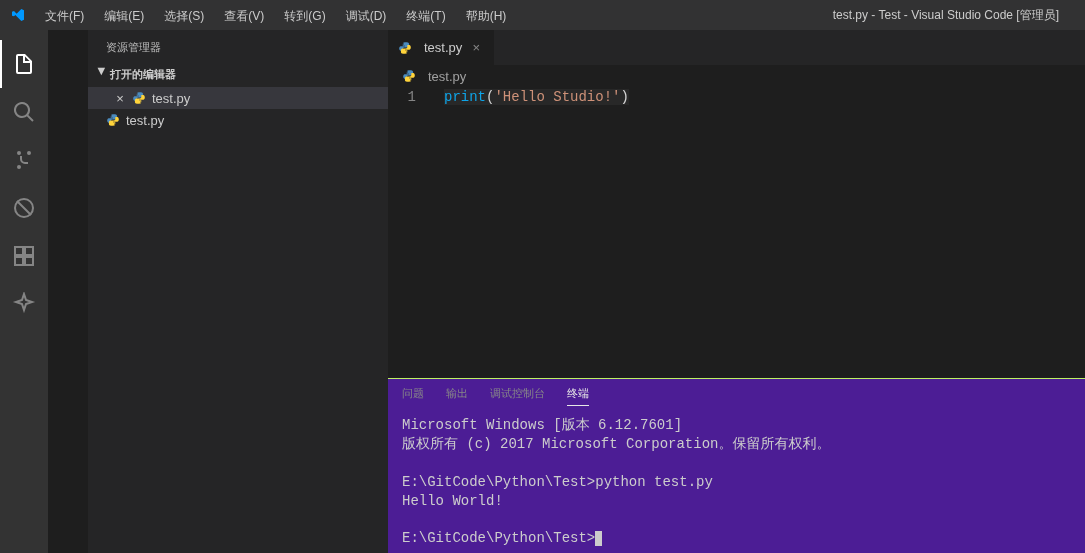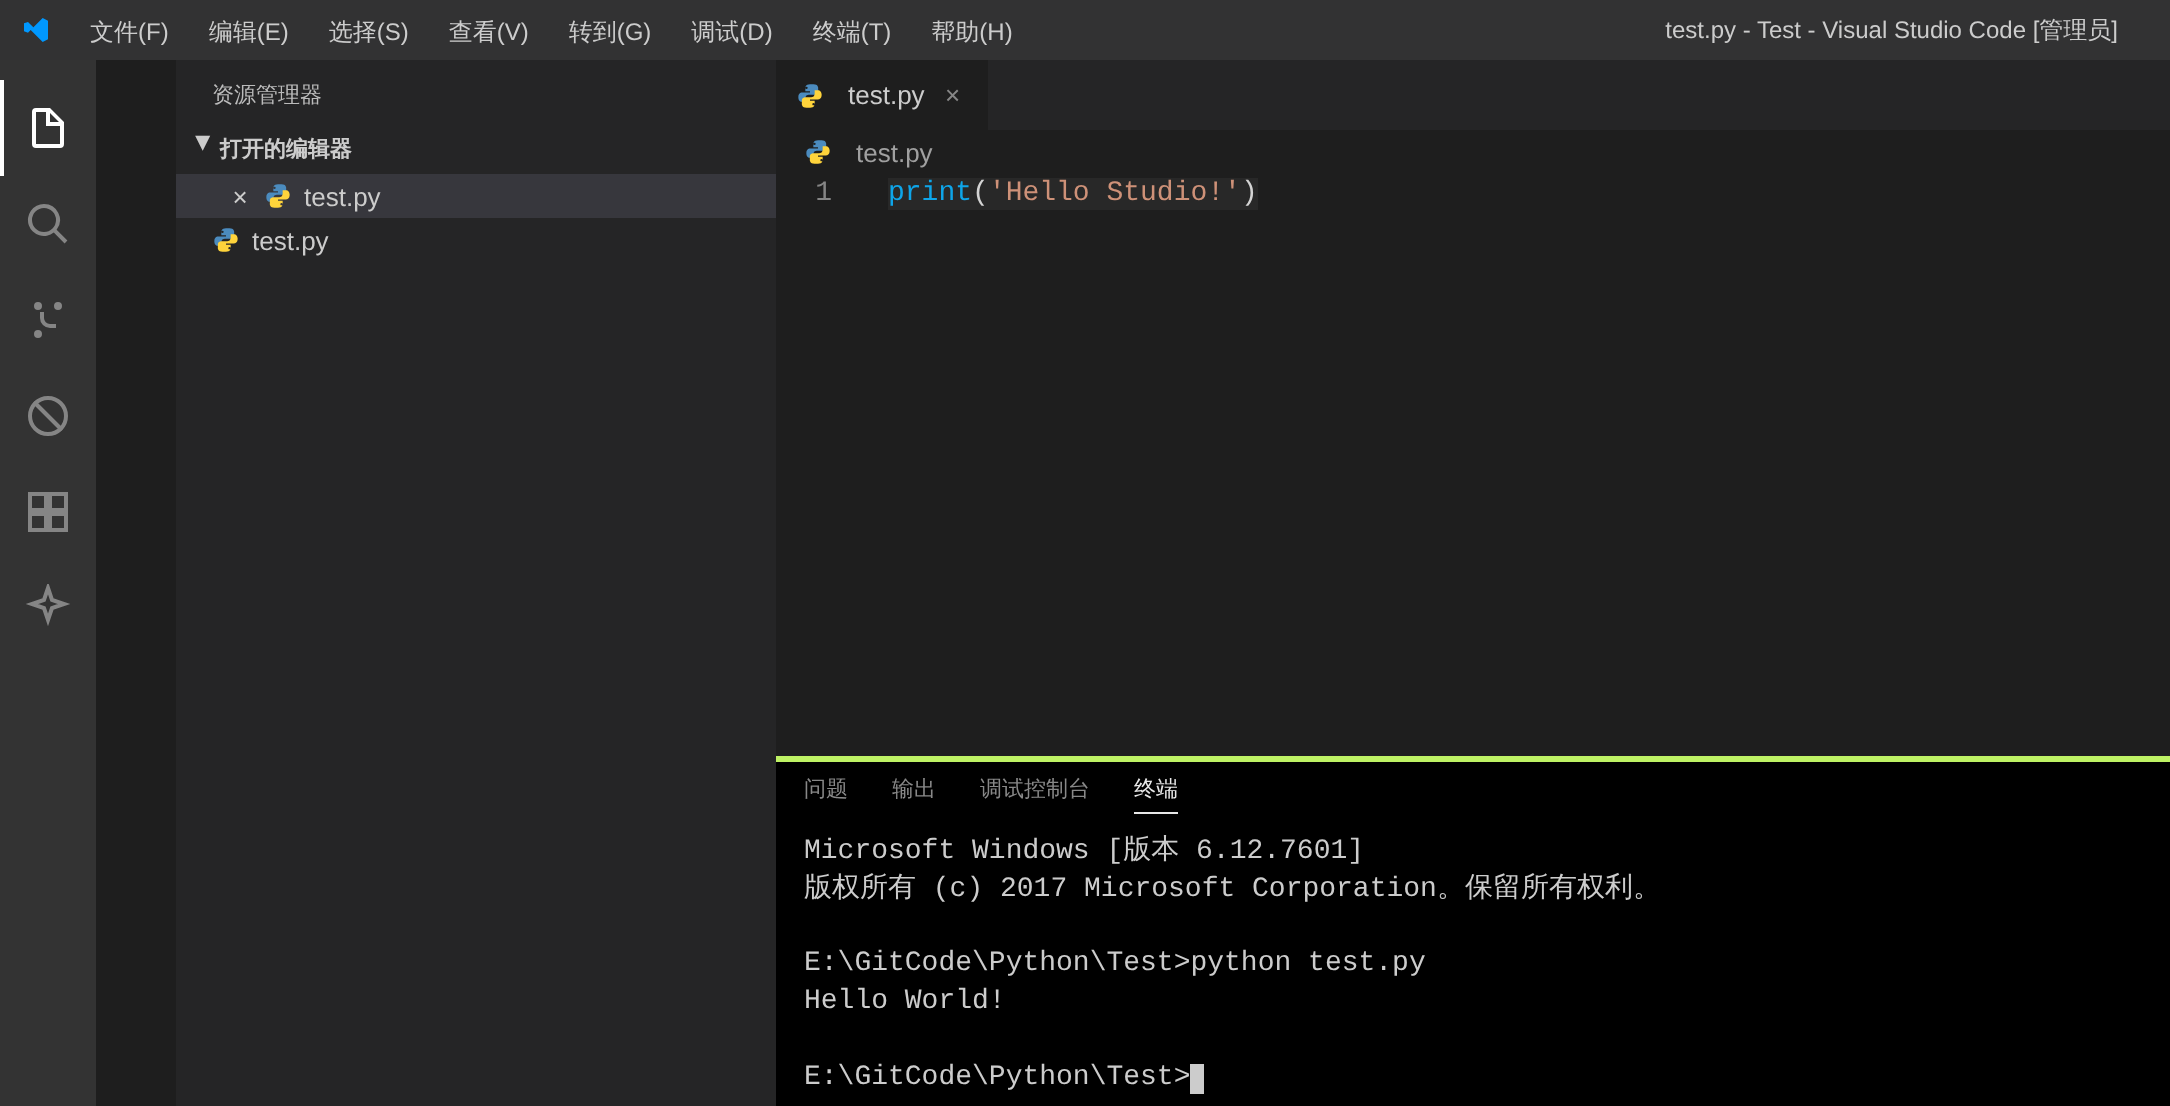--- a/index.html
+++ b/index.html
@@ -180,22 +180,22 @@
   padding-right: 20px;
   color: #858585;
 }
 .code-line { padding-left: 8px; }
 .tok-fn { color: #0ea5e9; }
 .tok-br { color: #d4d4d4; }
 .tok-str { color: #ce9178; }
 .line-hl { background: #282828; display: inline-block; }
 .panel {
   height: 175px;
-  background: #000000;
-  border-top: 3px solid #bef264;
+  background: #4c1d95;
+  border-top: 1px solid #bef264;
   display: flex;
   flex-direction: column;
 }
 .panel-tabs {
   height: 33px;
   display: flex;
   align-items: center;
   padding-left: 14px;
   gap: 22px;
 }

